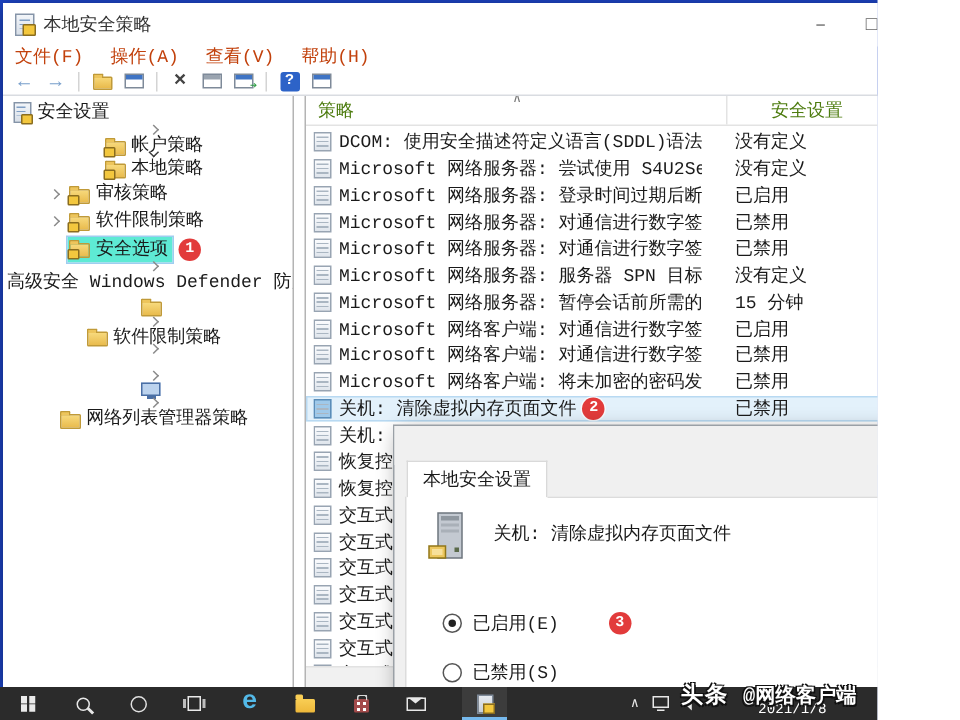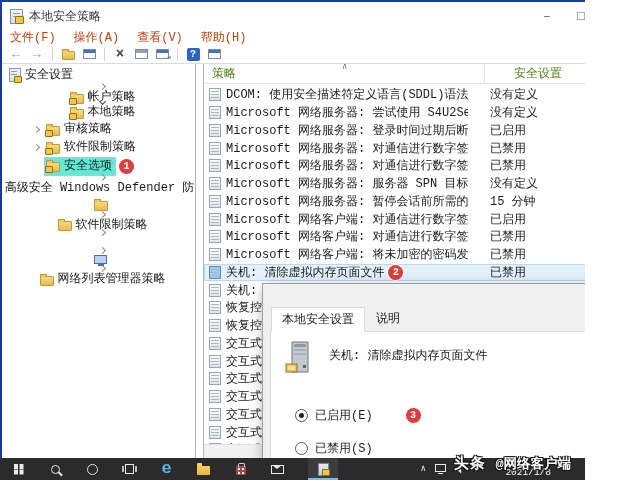--- a/index.html
+++ b/index.html
@@ -112,21 +112,21 @@
              border-top:1px solid #e2e2e2; z-index:3; }
 
   
   #dialog { position:absolute; left:262px; top:283px; width:375px; height:200px; background:#f0f0f0;
             border:1px solid #9aa0a6; box-shadow:3px 5px 14px rgba(0,0,0,.4); z-index:50; }
   .dlg-title { height:26px; display:flex; align-items:center; padding-left:11px; background:#f0f0f0; }
   .dlg-title-text { font-size:12px; color:#1a1a1a; }
   .dlg-btns { margin-left:auto; display:flex; }
   .dlg-btn { width:30px; height:26px; display:flex; align-items:center; justify-content:center;
              font-size:12px; color:#555; }
-  .dlg-tabs { display:flex; padding-left:8px; height:21px; align-items:flex-end; }
+  .dlg-tabs { display:flex; padding-left:8px; height:21px; align-items:flex-end;justify-content:space-between; }
   .dtab { font-size:12px; color:#1a1a1a; padding:3px 10px 3px 10px; border:1px solid transparent; }
   .dtab.active { background:#fff; border:1px solid #d9d9d9; border-bottom-color:#fff; position:relative;
                  z-index:2; margin-bottom:-1px; }
   .dlg-page { position:absolute; left:7px; right:7px; top:47px; bottom:-30px; background:#fff;
               border:1px solid #dcdcdc; }
   .dlg-head { display:flex; gap:16px; padding:9px 12px 0 14px; align-items:flex-start; }
   .dlg-policy { font-size:12px; color:#1a1a1a; margin-top:6px; }
   .opts { margin-top:32px; padding-left:24px; }
   .opt { display:flex; align-items:center; gap:7px; font-size:12px; color:#1a1a1a; margin-bottom:16px; }
   .rb { width:13px; height:13px; border:1px solid #555; border-radius:50%; background:#fff;

